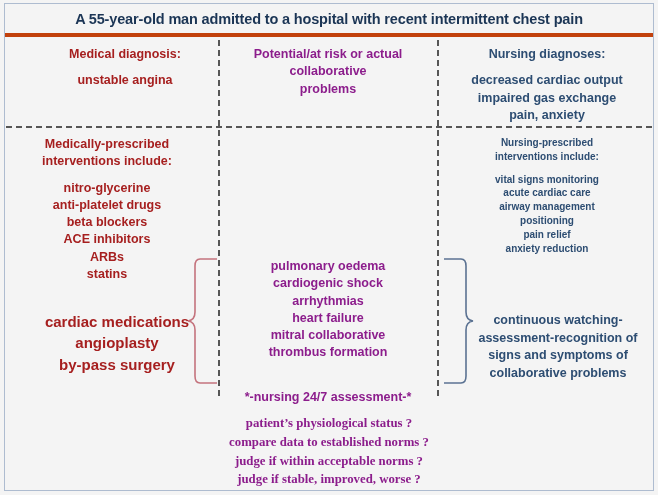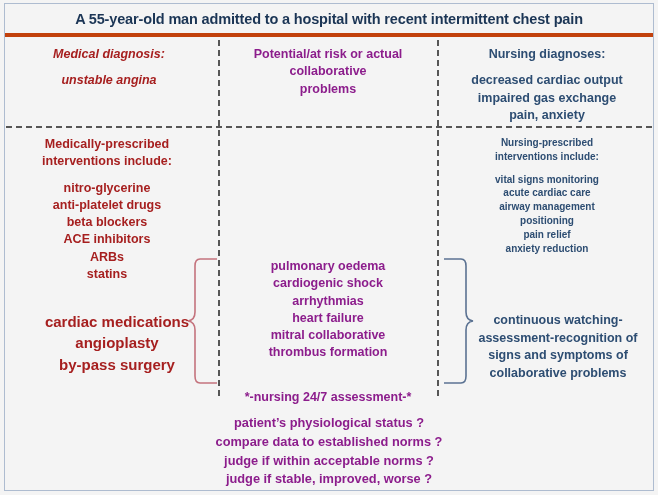--- a/index.html
+++ b/index.html
@@ -87,21 +87,21 @@
     line-height: 1.38;
   }
   .col .ln { display: block; white-space: nowrap; }
   .spacer { display: block; height: 9px; }
 
   .med     { color: #a61f1f; font-weight: bold; }
   .collab  { color: #8c1d8c; font-weight: bold; }
   .nurse   { color: #2d4d72; font-weight: bold; }
 
   
-  #med-dx    { left: 4px;   top: 46px;  width: 210px; font-size: 12.5px; font-style: italic; }
+  #med-dx    { left: 20px;   top: 46px;  width: 210px; font-size: 12.5px; }
   #collab-hd { left: 222px; top: 46px;  width: 212px; font-size: 12.5px; }
   #nurse-dx  { left: 441px; top: 46px;  width: 212px; font-size: 12.5px; }
 
   
   #med-int   { left: 4px;   top: 136px; width: 206px; font-size: 12.5px; }
   #collab-li { left: 222px; top: 258px; width: 212px; font-size: 12.5px; }
   #nurse-int { left: 441px; top: 136px; width: 212px; font-size: 10px; }
 
   
   #med-big {
@@ -146,20 +146,21 @@
   #assess-qs {
     position: absolute;
     left: 129px;
     top: 414px;
     width: 400px;
     text-align: center;
     font-size: 12.8px;
     line-height: 1.47;
     color: #8c1d8c;
     font-weight: bold;
+    font-family: Liberation Serif, serif;
   }
   #assess-qs .ln { display: block; white-space: nowrap; }
 
   
   .brace { position: absolute; }
   #brace-left  { left: 186px; top: 256px; }
   #brace-right { left: 441px; top: 256px; }
 </style>
 </head>
 <body>

